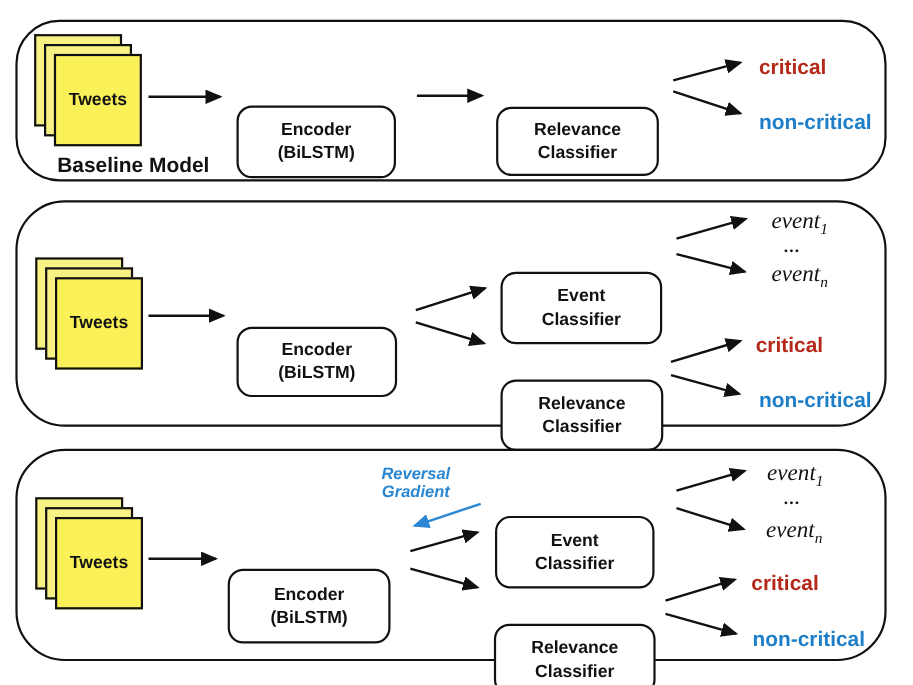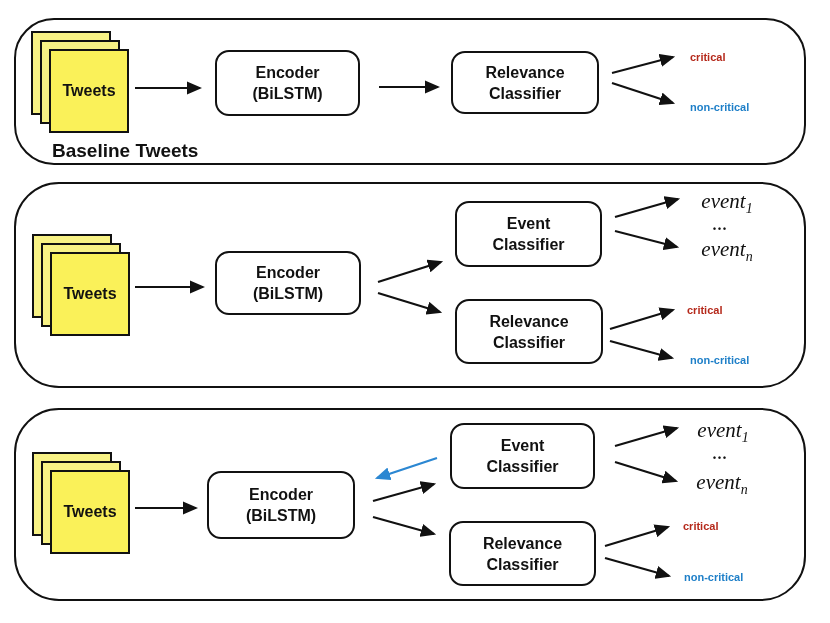--- a/index.html
+++ b/index.html
@@ -14,33 +14,33 @@
   body{
     width:830px;height:623px;position:relative;overflow:hidden;
     font-family:"Liberation Sans",sans-serif;color:#111;
   }
   .panel{
     position:absolute;background:#fff;border:2px solid #111;border-radius:45px;
   }
   .box{
     position:absolute;background:#fff;border:2.5px solid #111;border-radius:14px;
     display:flex;flex-direction:column;align-items:center;justify-content:center;
-    font-weight:bold;font-size:16px;line-height:21px;text-align:left;
+    font-weight:bold;font-size:16px;line-height:21px;text-align:left;margin-top:46px;
   }
   .card{
     position:absolute;width:80px;height:84px;
     background:var(--tweet-back);border:2px solid #111;
   }
   .card.front{
     background:var(--tweet-front);
     display:flex;align-items:center;justify-content:center;
     font-weight:bold;font-size:16px;
   }
   .model-title{position:absolute;font-weight:bold;font-size:19px;white-space:nowrap;}
-  .out-label{position:absolute;font-weight:bold;font-size:11px;white-space:nowrap;}
+  .out-label{position:absolute;font-weight:bold;font-size:19px;white-space:nowrap;}
   .critical{color:var(--critical);}
   .non-critical-label{color:var(--non-critical);}
   .event-label{
     position:absolute;transform:translate(-50%,-50%);
     font-family:"Liberation Serif",serif;font-style:italic;font-size:21px;white-space:nowrap;
   }
   .event-label sub{font-size:14px;line-height:0;}
   .dots{
     position:absolute;transform:translate(-50%,-50%);
     font-family:"Liberation Serif",serif;font-weight:bold;font-size:16px;letter-spacing:1px;
@@ -68,21 +68,21 @@
   <div class="box" style="left:199px;top:30px;width:145px;height:66px;">
     <span>Encoder</span>
     <span>(BiLSTM)</span>
   </div>
   <div class="box" style="left:435px;top:31px;width:148px;height:63px;">
     <span>Relevance</span>
     <span>Classifier</span>
   </div>
   <div class="out-label critical" style="left:674px;top:31px;">critical</div>
   <div class="out-label non-critical-label" style="left:674px;top:81px;">non-critical</div>
-  <div class="model-title" style="left:36px;top:120px;">Baseline Tweets</div>
+  <div class="model-title" style="left:36px;top:120px;">Baseline Model</div>
 </div>
 
 <div class="panel" style="left:14px;top:182px;width:792px;height:206px;">
   <div class="card" style="left:16px;top:50px;"></div>
   <div class="card" style="left:25px;top:59px;"></div>
   <div class="card front" style="left:34px;top:68px;">
     <span>Tweets</span>
   </div>
   <div class="box" style="left:199px;top:67px;width:146px;height:64px;">
     <span>Encoder</span>
@@ -109,20 +109,24 @@
 
 <div class="panel" style="left:14px;top:408px;width:792px;height:193px;">
   <div class="card" style="left:16px;top:42px;"></div>
   <div class="card" style="left:25px;top:51px;"></div>
   <div class="card front" style="left:34px;top:60px;">
     <span>Tweets</span>
   </div>
   <div class="box" style="left:191px;top:61px;width:148px;height:68px;">
     <span>Encoder</span>
     <span>(BiLSTM)</span>
+  </div>
+  <div class="reversal" style="left:316px;top:12px;width:92px;">
+    <span>Reversal</span>
+    <span>Gradient</span>
   </div>
   <div class="box" style="left:434px;top:13px;width:145px;height:66px;">
     <span>Event</span>
     <span>Classifier</span>
   </div>
   <div class="box" style="left:433px;top:111px;width:147px;height:65px;">
     <span>Relevance</span>
     <span>Classifier</span>
   </div>
   <div class="event-label" style="left:707px;top:20px;">

